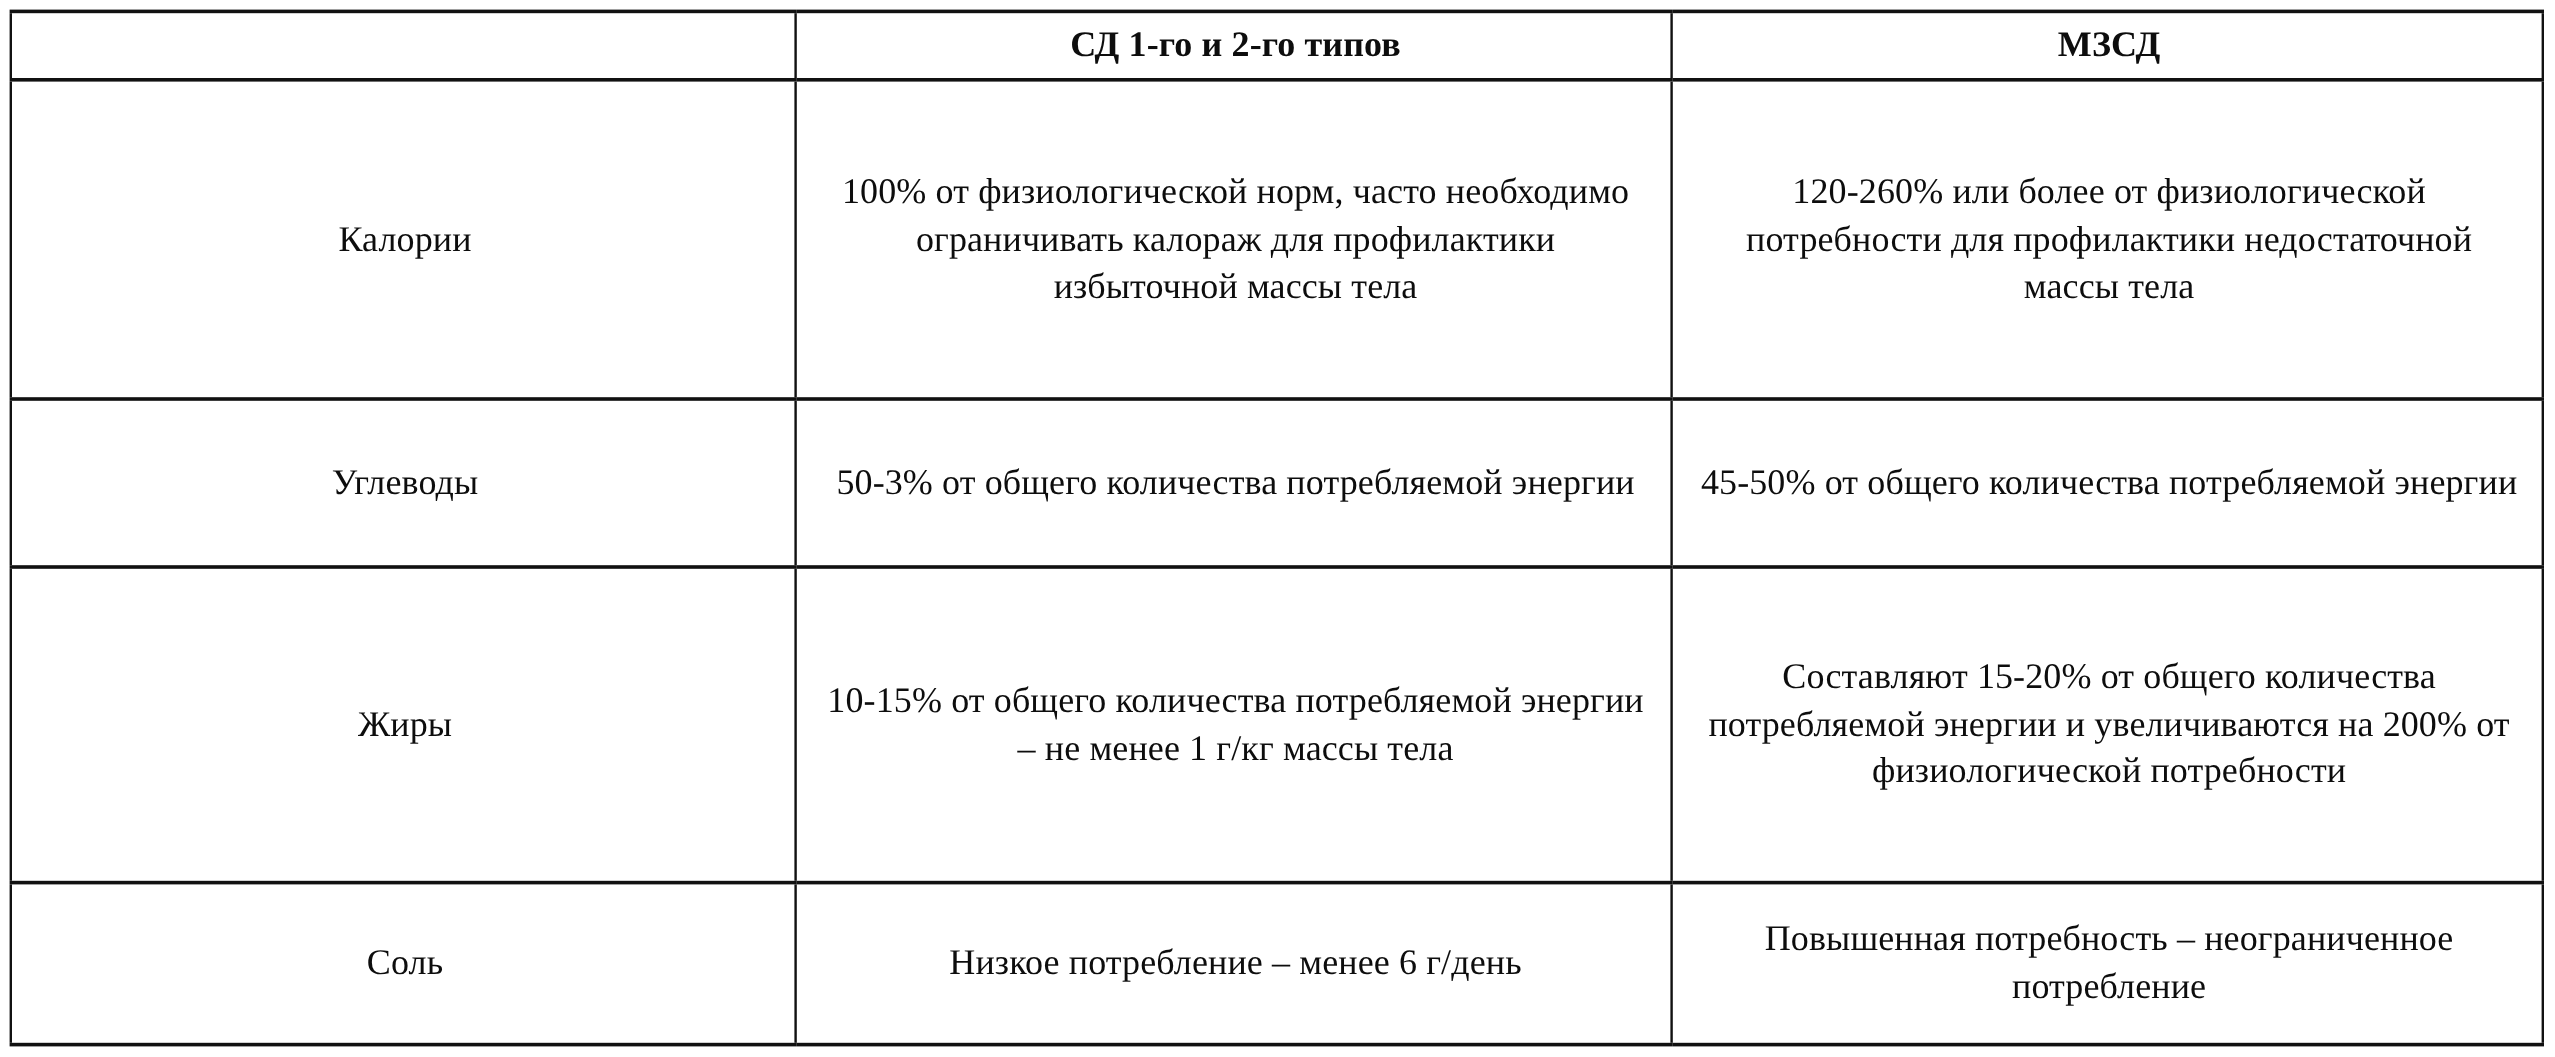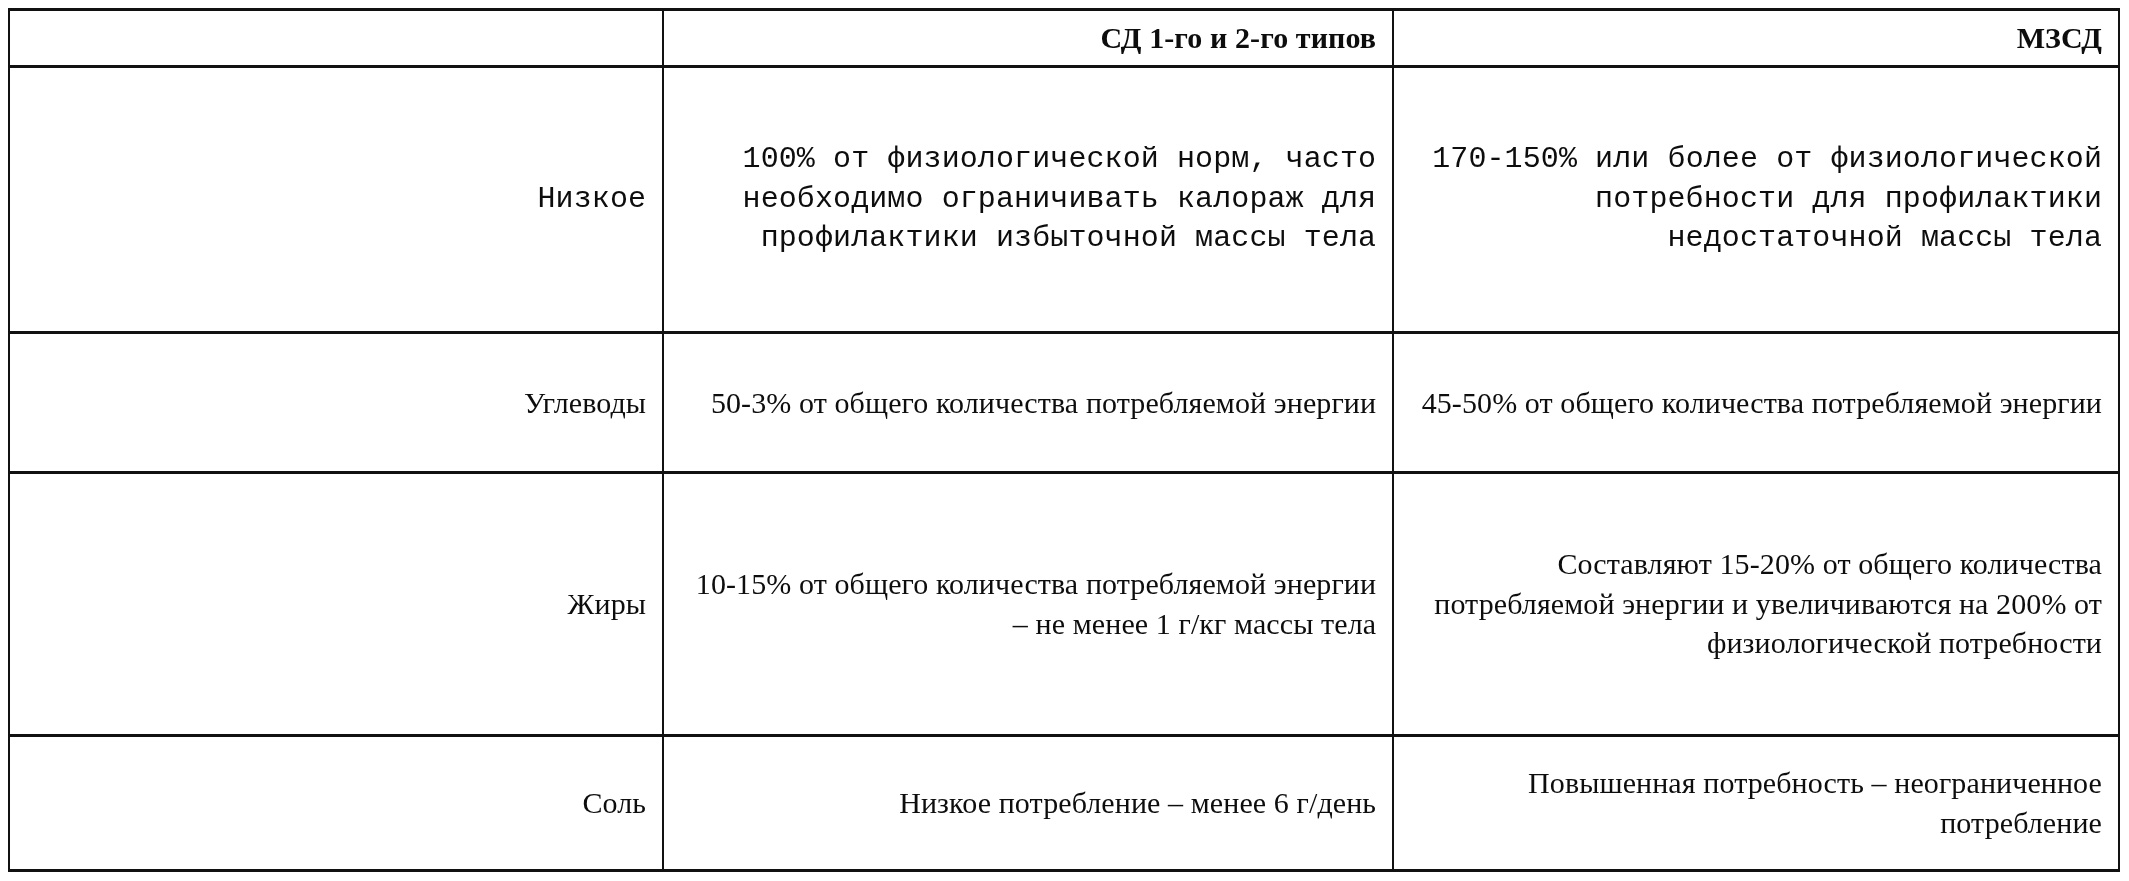--- a/index.html
+++ b/index.html
@@ -29,33 +29,33 @@
   table.diet-table col.c1 { width: 31.0%; }
   table.diet-table col.c2 { width: 34.6%; }
   table.diet-table col.c3 { width: 34.4%; }
   table.diet-table th,
   table.diet-table td {
     border-left: 2px solid #111111;
     border-right: 2px solid #111111;
     border-top: 3px solid #111111;
     border-bottom: 3px solid #111111;
     vertical-align: middle;
-    text-align: right;
+    text-align: center;
     padding: 6px 16px 6px 19px;
     font-size: 30px;
     line-height: 1.32;
     font-weight: 400;
     letter-spacing: 0.1px;
     overflow: hidden;
   }
   table.diet-table thead th {
     font-weight: 700;
     height: 42px;
   }
-  tr.r-tall  td { height: 172px; font-family: Liberation Mono, monospace; }
+  tr.r-tall  td { height: 172px; }
   tr.r-mid   td { height: 155px; }
   tr.r-short td { height: 84px;  }
   tr.r-short2 td { height: 83px; font-family: Liberation Serif, serif; }
   tr.r-tall2 td { height: 170px; }
   tr.r-last  td { height: 80px;  }
 </style>
 </head>
 <body>
 
 <div class="page">
@@ -67,23 +67,23 @@
     </colgroup>
     <thead>
       <tr>
         <th></th>
         <th>СД 1-го и 2-го типов</th>
         <th>МЗСД</th>
       </tr>
     </thead>
     <tbody>
       <tr class="r-tall">
-        <td>Низкое</td>
+        <td>Калории</td>
         <td>100% от физиологической норм, часто необходимо ограничивать калораж для профилактики избыточной массы тела</td>
-        <td>170-150% или более от физиологической потребности для профилактики недостаточной массы тела</td>
+        <td>120-260% или более от физиологической потребности для профилактики недостаточной массы тела</td>
       </tr>
       <tr class="r-short2">
         <td>Углеводы</td>
         <td>50-3% от общего количества потребляемой энергии</td>
         <td>45-50% от общего количества потребляемой энергии</td>
       </tr>
       <tr class="r-tall2">
         <td>Жиры</td>
         <td>10-15% от общего количества потребляемой энергии – не менее 1 г/кг массы тела</td>
         <td>Составляют 15-20% от общего количества потребляемой энергии и увеличиваются на 200% от физиологической потребности</td>

